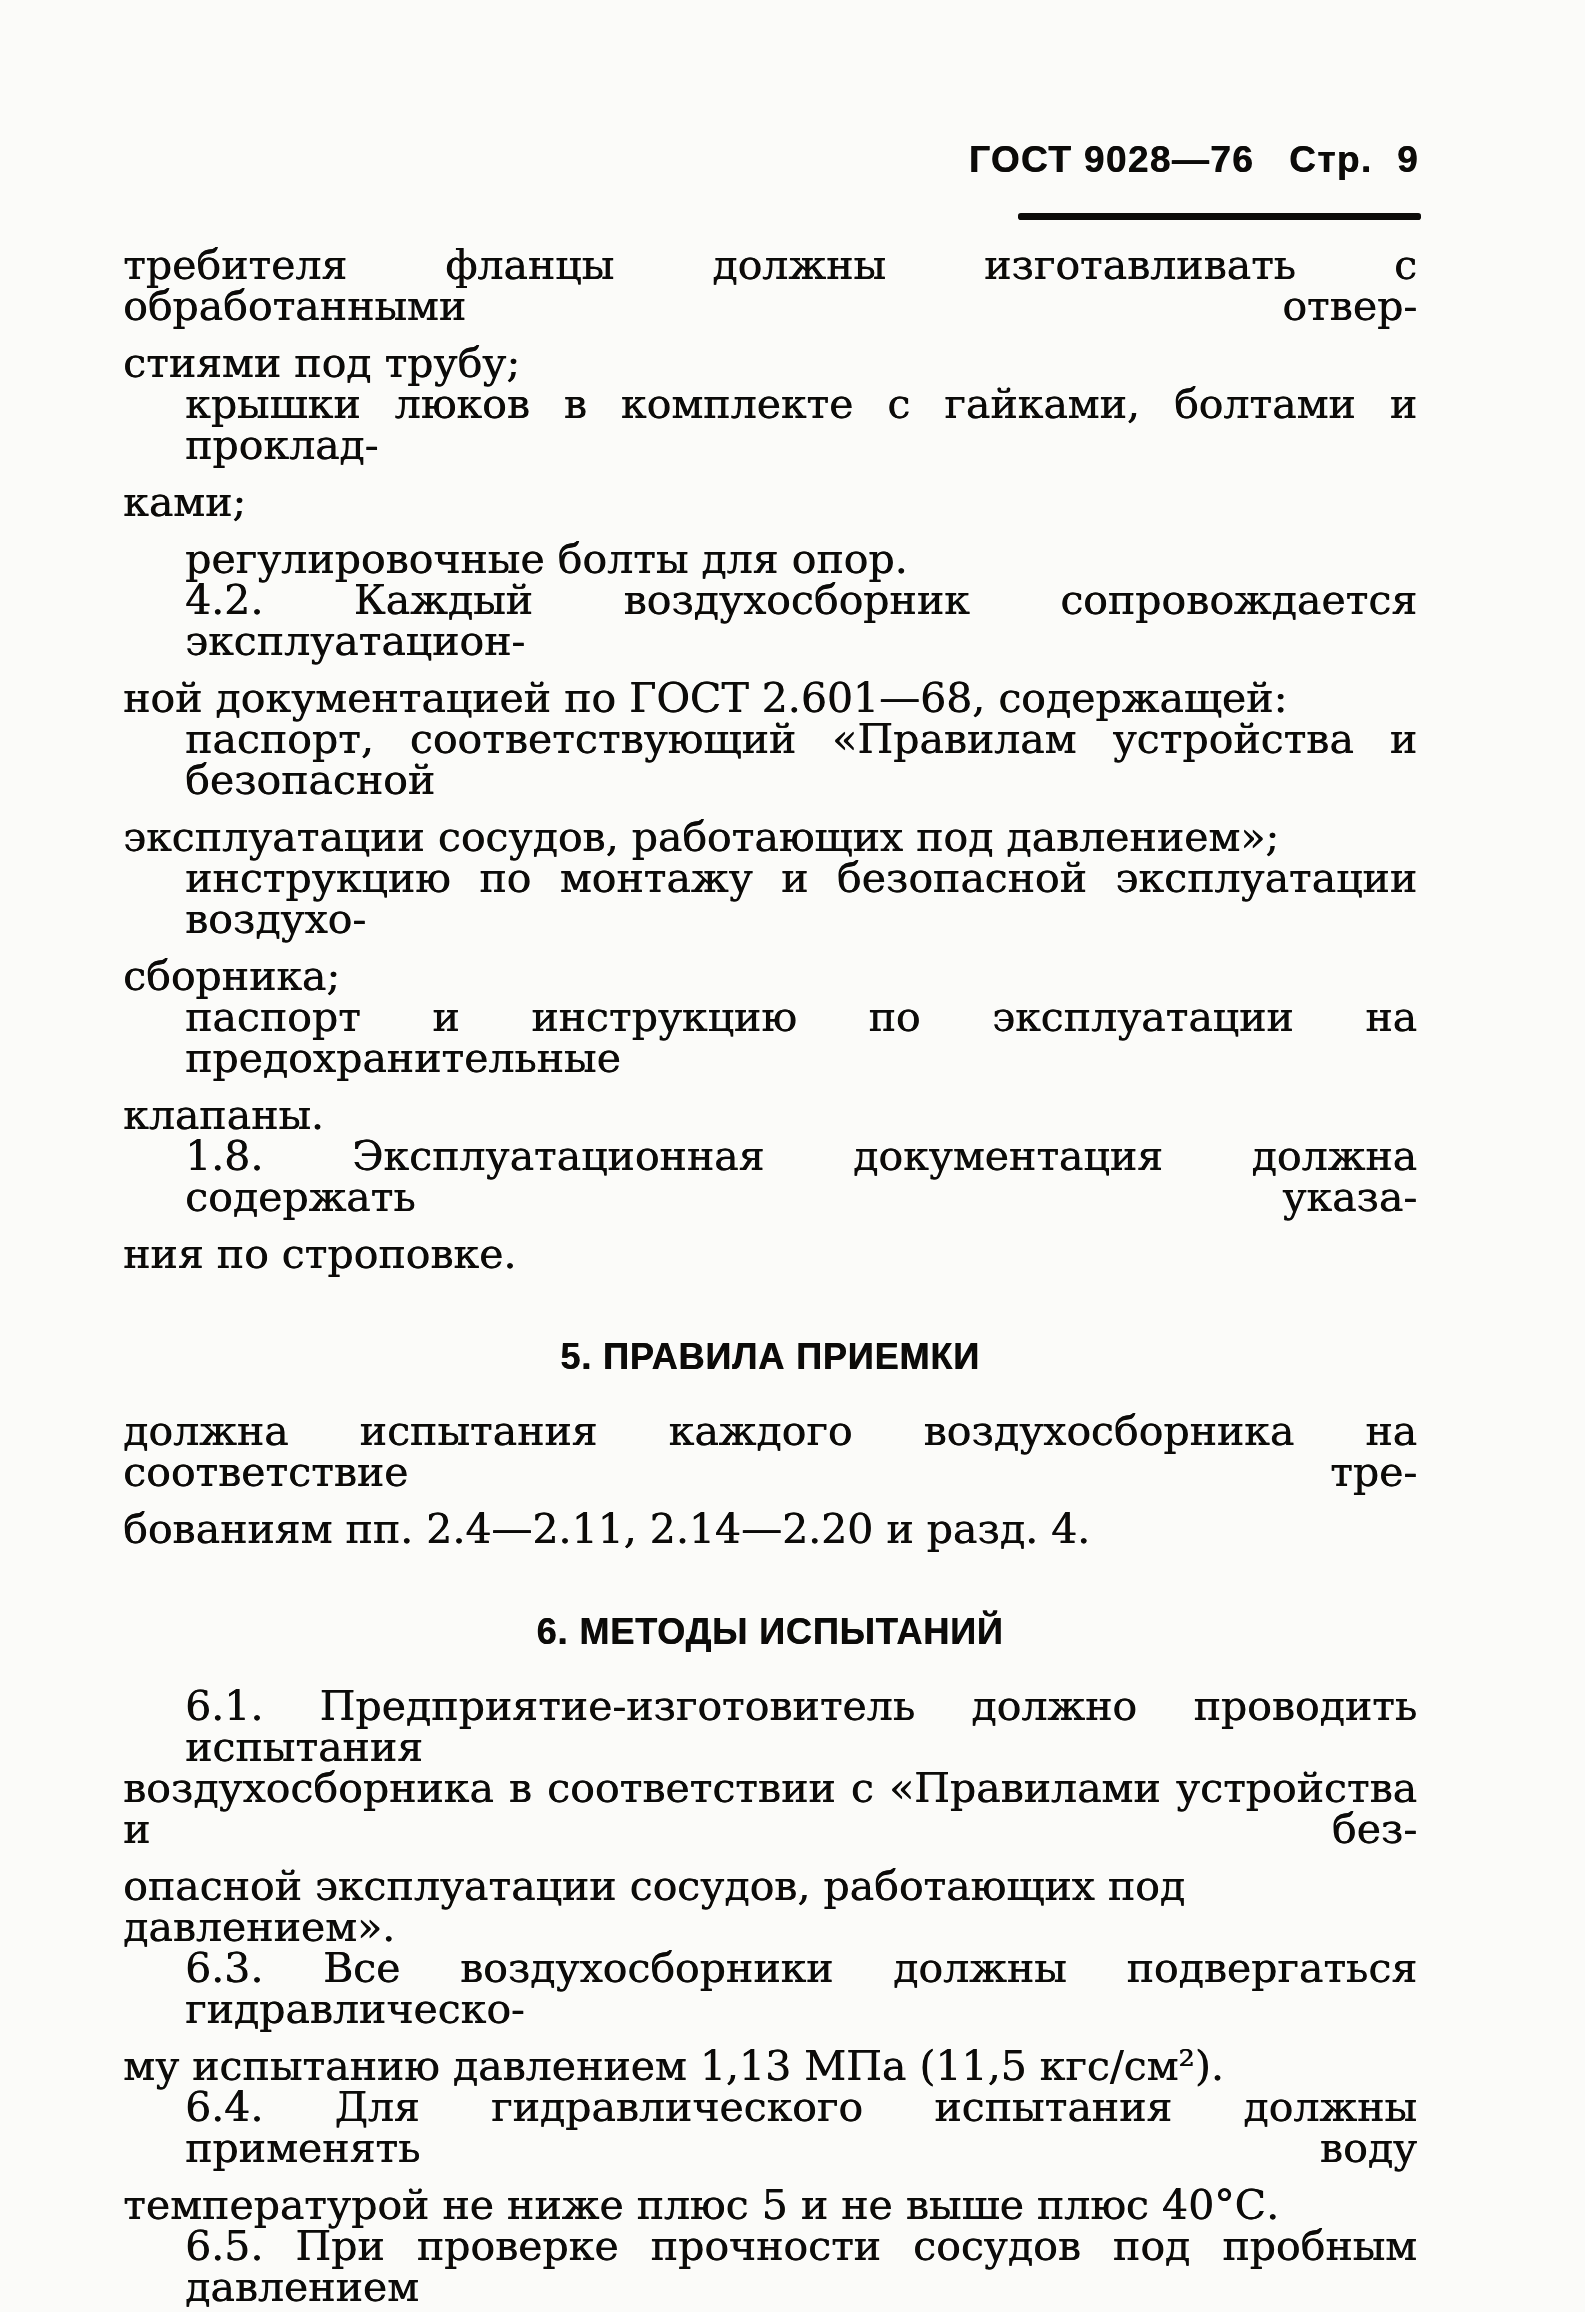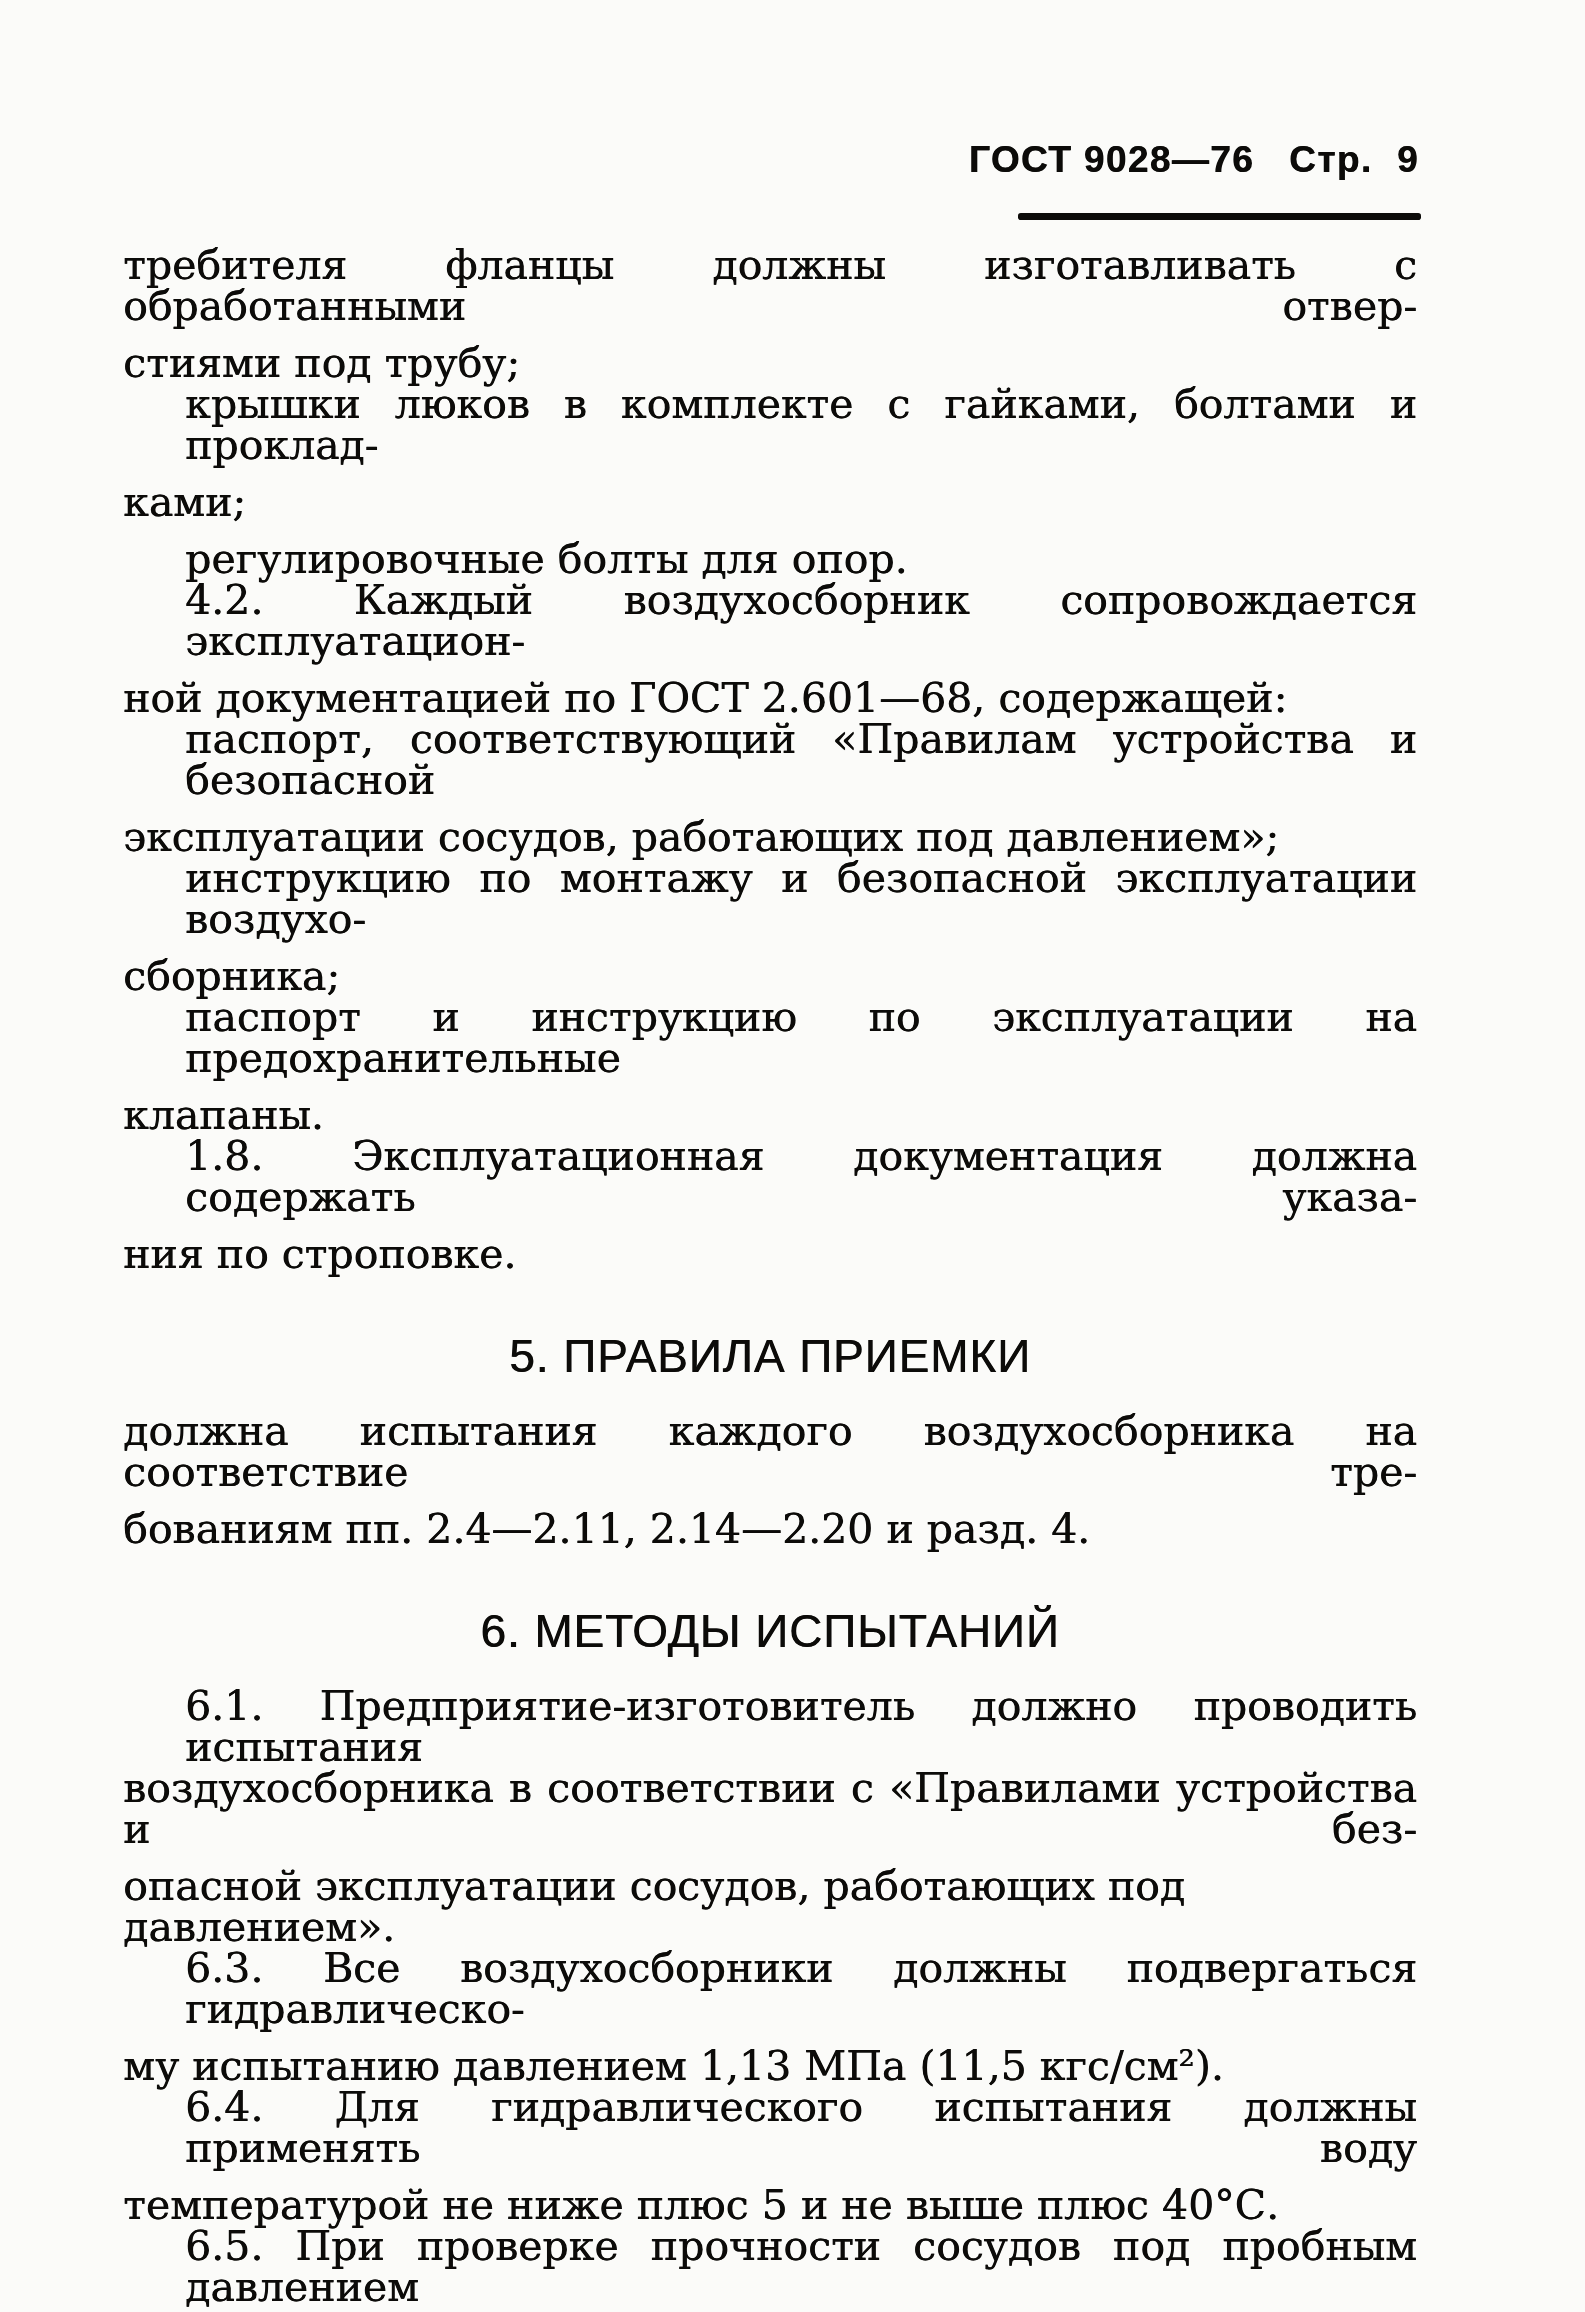--- a/index.html
+++ b/index.html
@@ -64,22 +64,22 @@
     text-align-last:justify;
   }
   .line.last{
     white-space:normal;
     text-align:left;
     margin-top:16px;
   }
   .line.indent{padding-left:62px;}
   .section-heading{
     font-family:"Liberation Sans",sans-serif;
-    font-weight:400;
-    font-size:46px;
+    font-weight:700;
+    font-size:36px;
     line-height:39px;
     letter-spacing:0.9px;
     text-align:center;
     margin:62px 0 35px 0;
     text-shadow:0.6px 0.4px 0 currentColor;
   }
 </style>
 </head>
 <body>
 

